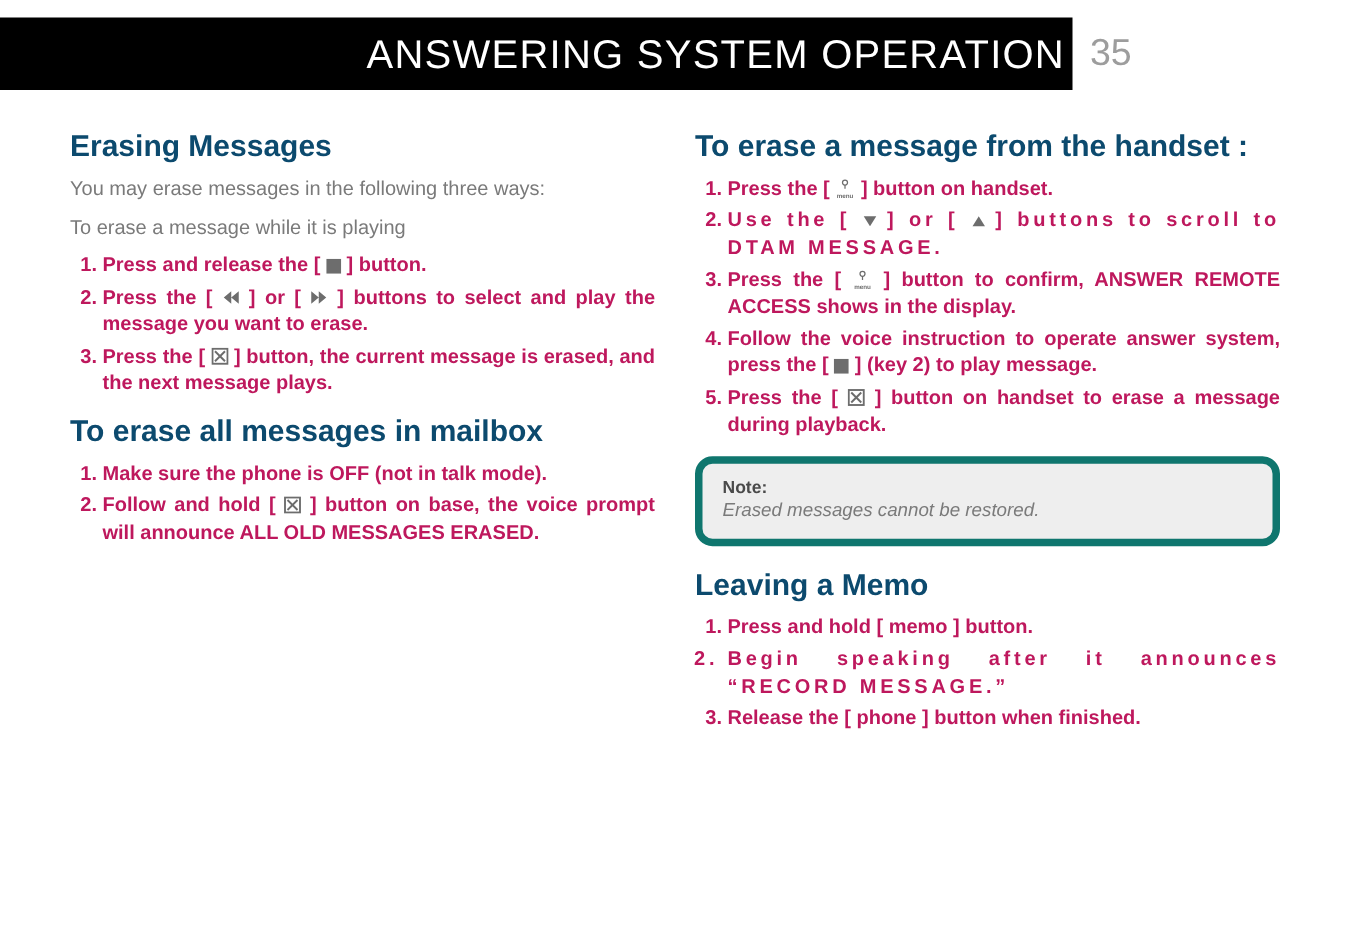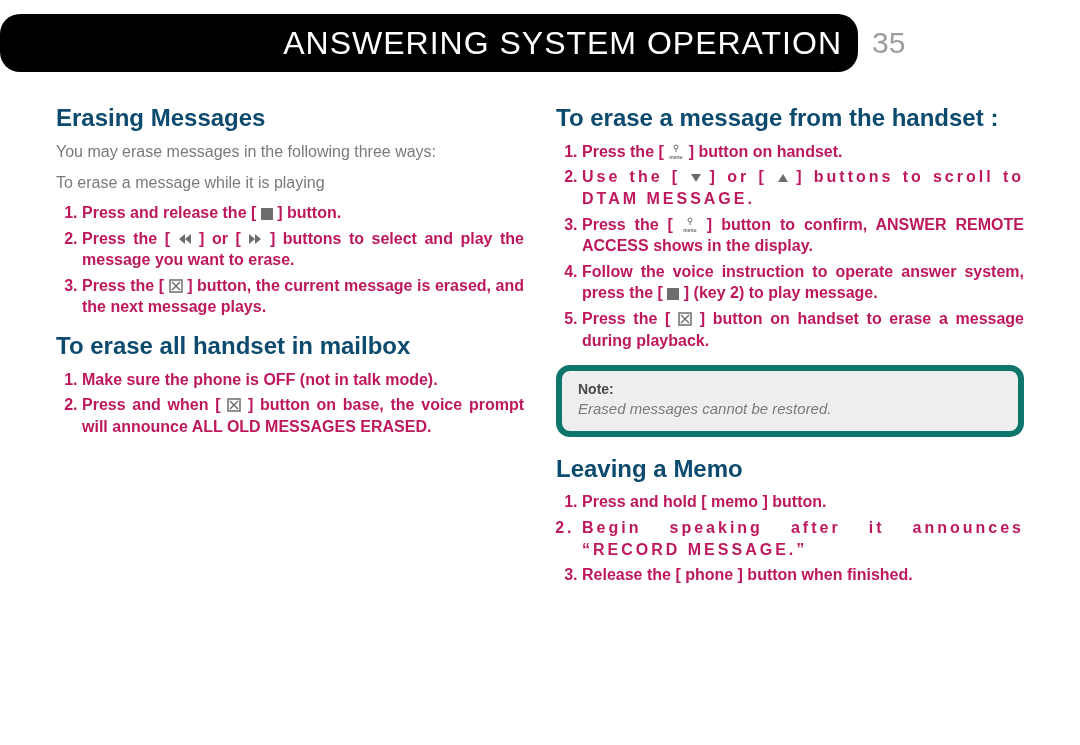--- a/index.html
+++ b/index.html
@@ -21,23 +21,22 @@
     position: absolute;
     top: 14px;
     left: 0;
     width: 858px;
     height: 58px;
     background: #000;
     color: #fff;
     display: flex;
     align-items: center;
     justify-content: flex-end;
-    padding-right: 16px;
+    padding-right: 6px;
     box-sizing: border-box;
-    border-radius: 20px;
   }
   .header-title {
     font-size: 32px;
     letter-spacing: 1px;
     font-weight: 400;
   }
   .page-number {
     position: absolute;
     top: 14px;
     left: 858px;
@@ -165,25 +164,25 @@
           <span>Press the [ </span>
           <svg class="ico" viewBox="0 0 14 14">
               <rect x="1" y="1" width="12" height="12" fill="none" stroke="#6d6d6d" stroke-width="1.5"></rect>
               <line x1="3" y1="3" x2="11" y2="11" stroke="#6d6d6d" stroke-width="1.5"></line>
               <line x1="11" y1="3" x2="3" y2="11" stroke="#6d6d6d" stroke-width="1.5"></line>
             </svg>
           <span> ] button, the current message is erased, and the next message plays.</span>
         </li>
       </ol>
 
-      <div class="section-title">To erase all handset in mailbox</div>
+      <div class="section-title">To erase all messages in mailbox</div>
       <ol class="steps">
         <li>Make sure the phone is OFF (not in talk mode).</li>
         <li>
-          <span>Press and when [ </span>
+          <span>Follow and hold [ </span>
           <svg class="ico" viewBox="0 0 14 14">
               <rect x="1" y="1" width="12" height="12" fill="none" stroke="#6d6d6d" stroke-width="1.5"></rect>
               <line x1="3" y1="3" x2="11" y2="11" stroke="#6d6d6d" stroke-width="1.5"></line>
               <line x1="11" y1="3" x2="3" y2="11" stroke="#6d6d6d" stroke-width="1.5"></line>
             </svg>
           <span> ] button on base, the voice prompt will announce ALL OLD MESSAGES ERASED.</span>
         </li>
       </ol>
 
     </div>

